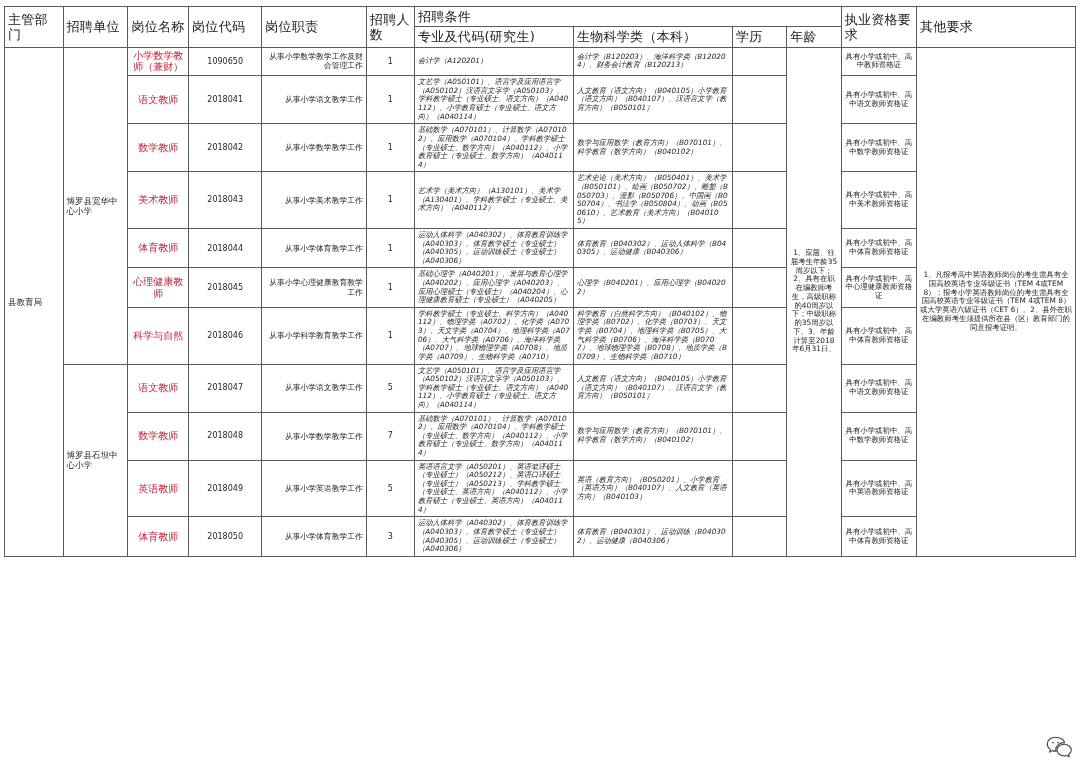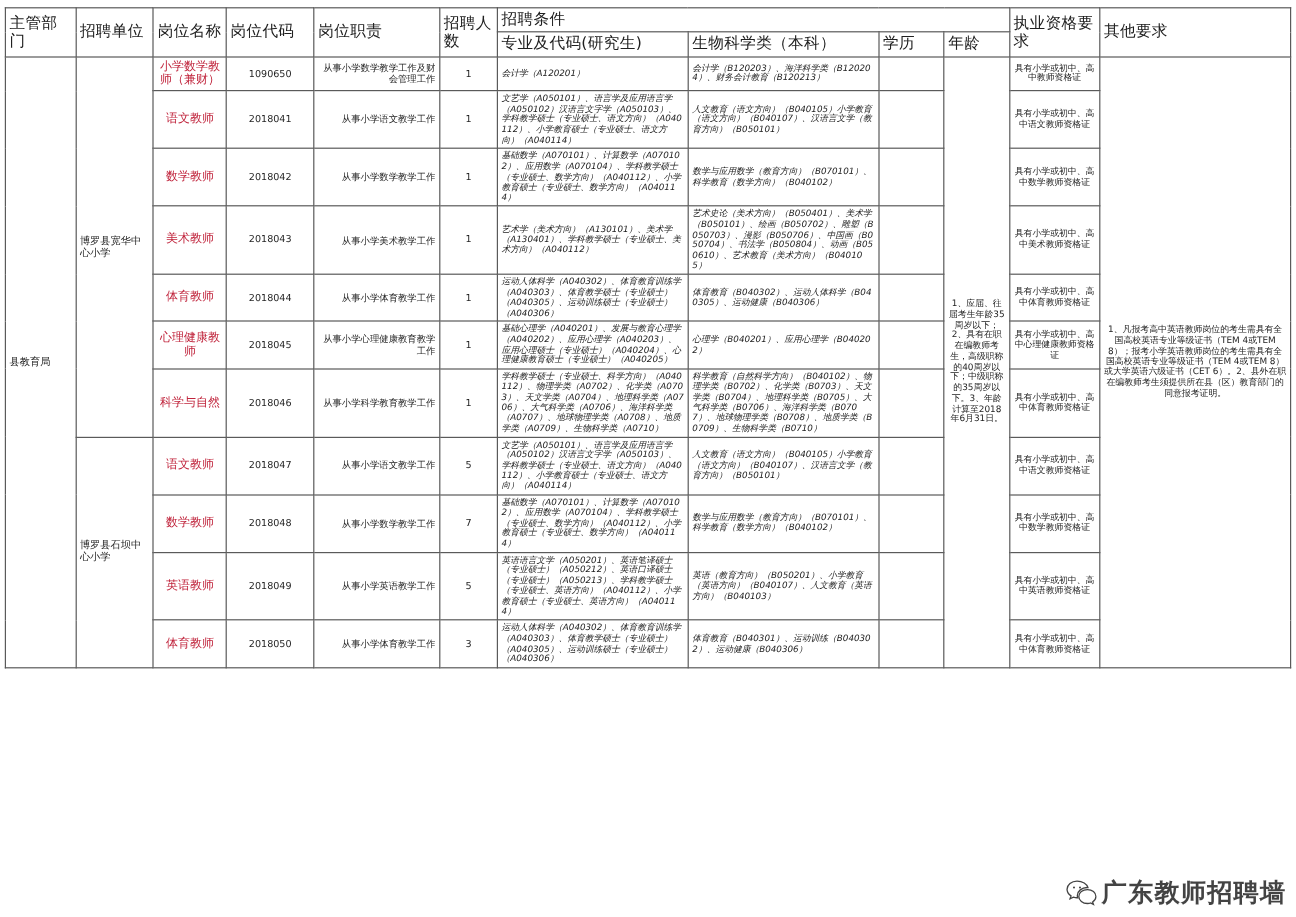--- a/index.html
+++ b/index.html
@@ -298,16 +298,15 @@
 
   <div id="watermark">
     <span class="wechat-logo">
       <svg viewBox="0 0 26 22" width="26" height="22" aria-hidden="true">
         <path d="M9.5 1.2C4.9 1.2 1.2 4.3 1.2 8.1c0 2.2 1.3 4.2 3.3 5.5L3.7 16l2.8-1.4c1 .3 2 .5 3 .5h.6c-.2-.6-.3-1.2-.3-1.8 0-3.7 3.7-6.7 8.2-6.7h.6C17.9 3.7 14.1 1.2 9.5 1.2z" fill="none" stroke="#1b1b1b" stroke-width="1.1"></path>
         <circle cx="7" cy="6.6" r="0.85" fill="#1b1b1b"></circle>
         <circle cx="12" cy="6.6" r="0.85" fill="#1b1b1b"></circle>
         <path d="M18.2 8.3c-4 0-7.2 2.6-7.2 5.8 0 3.2 3.2 5.8 7.2 5.8.9 0 1.8-.1 2.6-.4l2.4 1.2-.7-2c1.7-1.1 2.8-2.7 2.8-4.6 0-3.2-3.2-5.8-7.1-5.8z" fill="none" stroke="#1b1b1b" stroke-width="1.1"></path>
       </svg>
     </span>
-    <span class="wm-text">广东教师招聘墙</span>
   </div>
 
 </div>
 
 </body></html>

